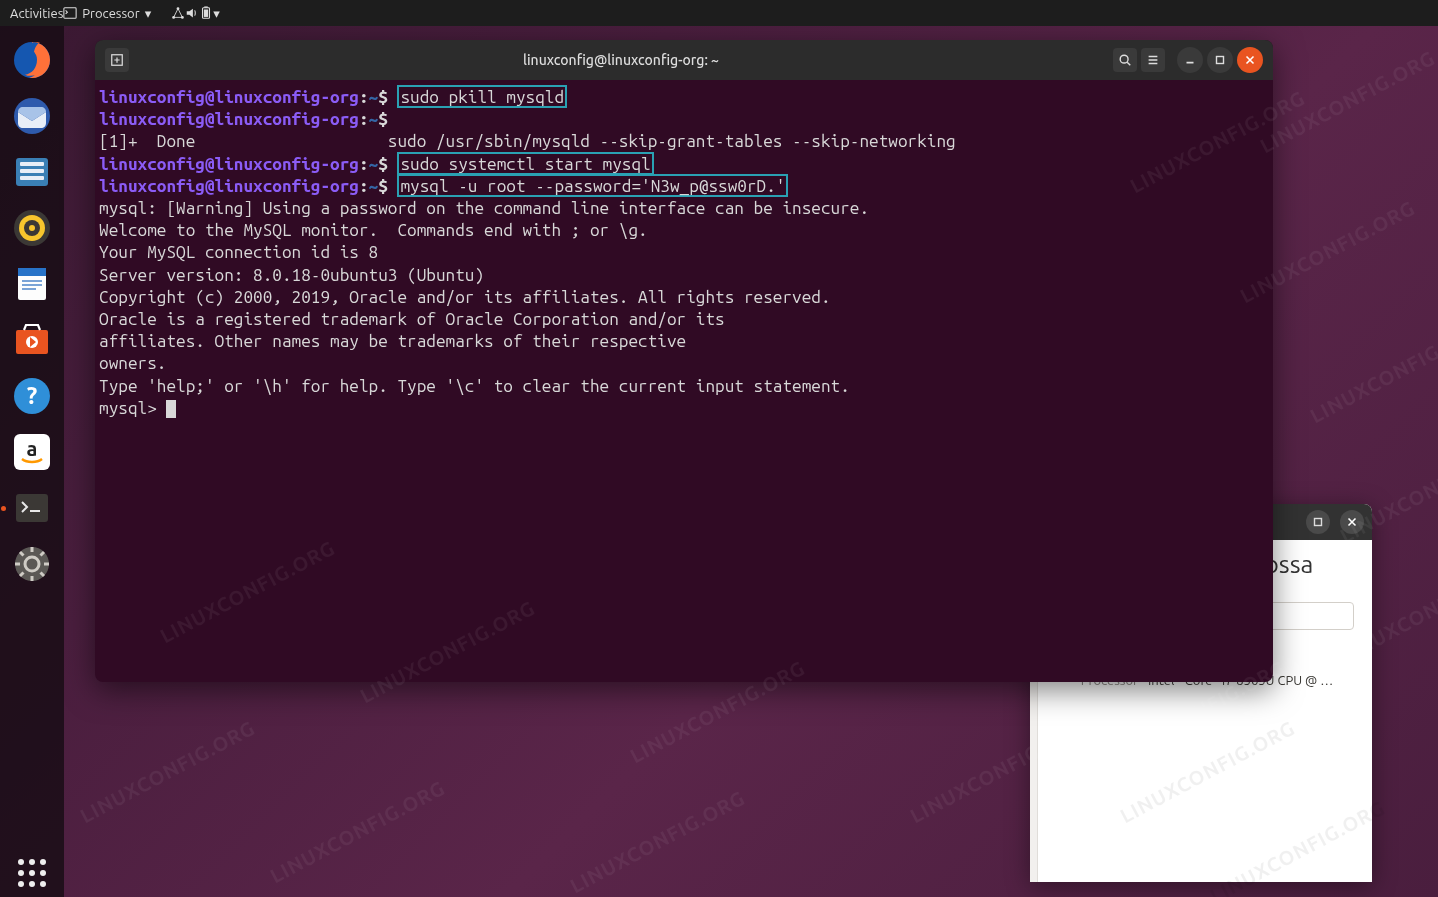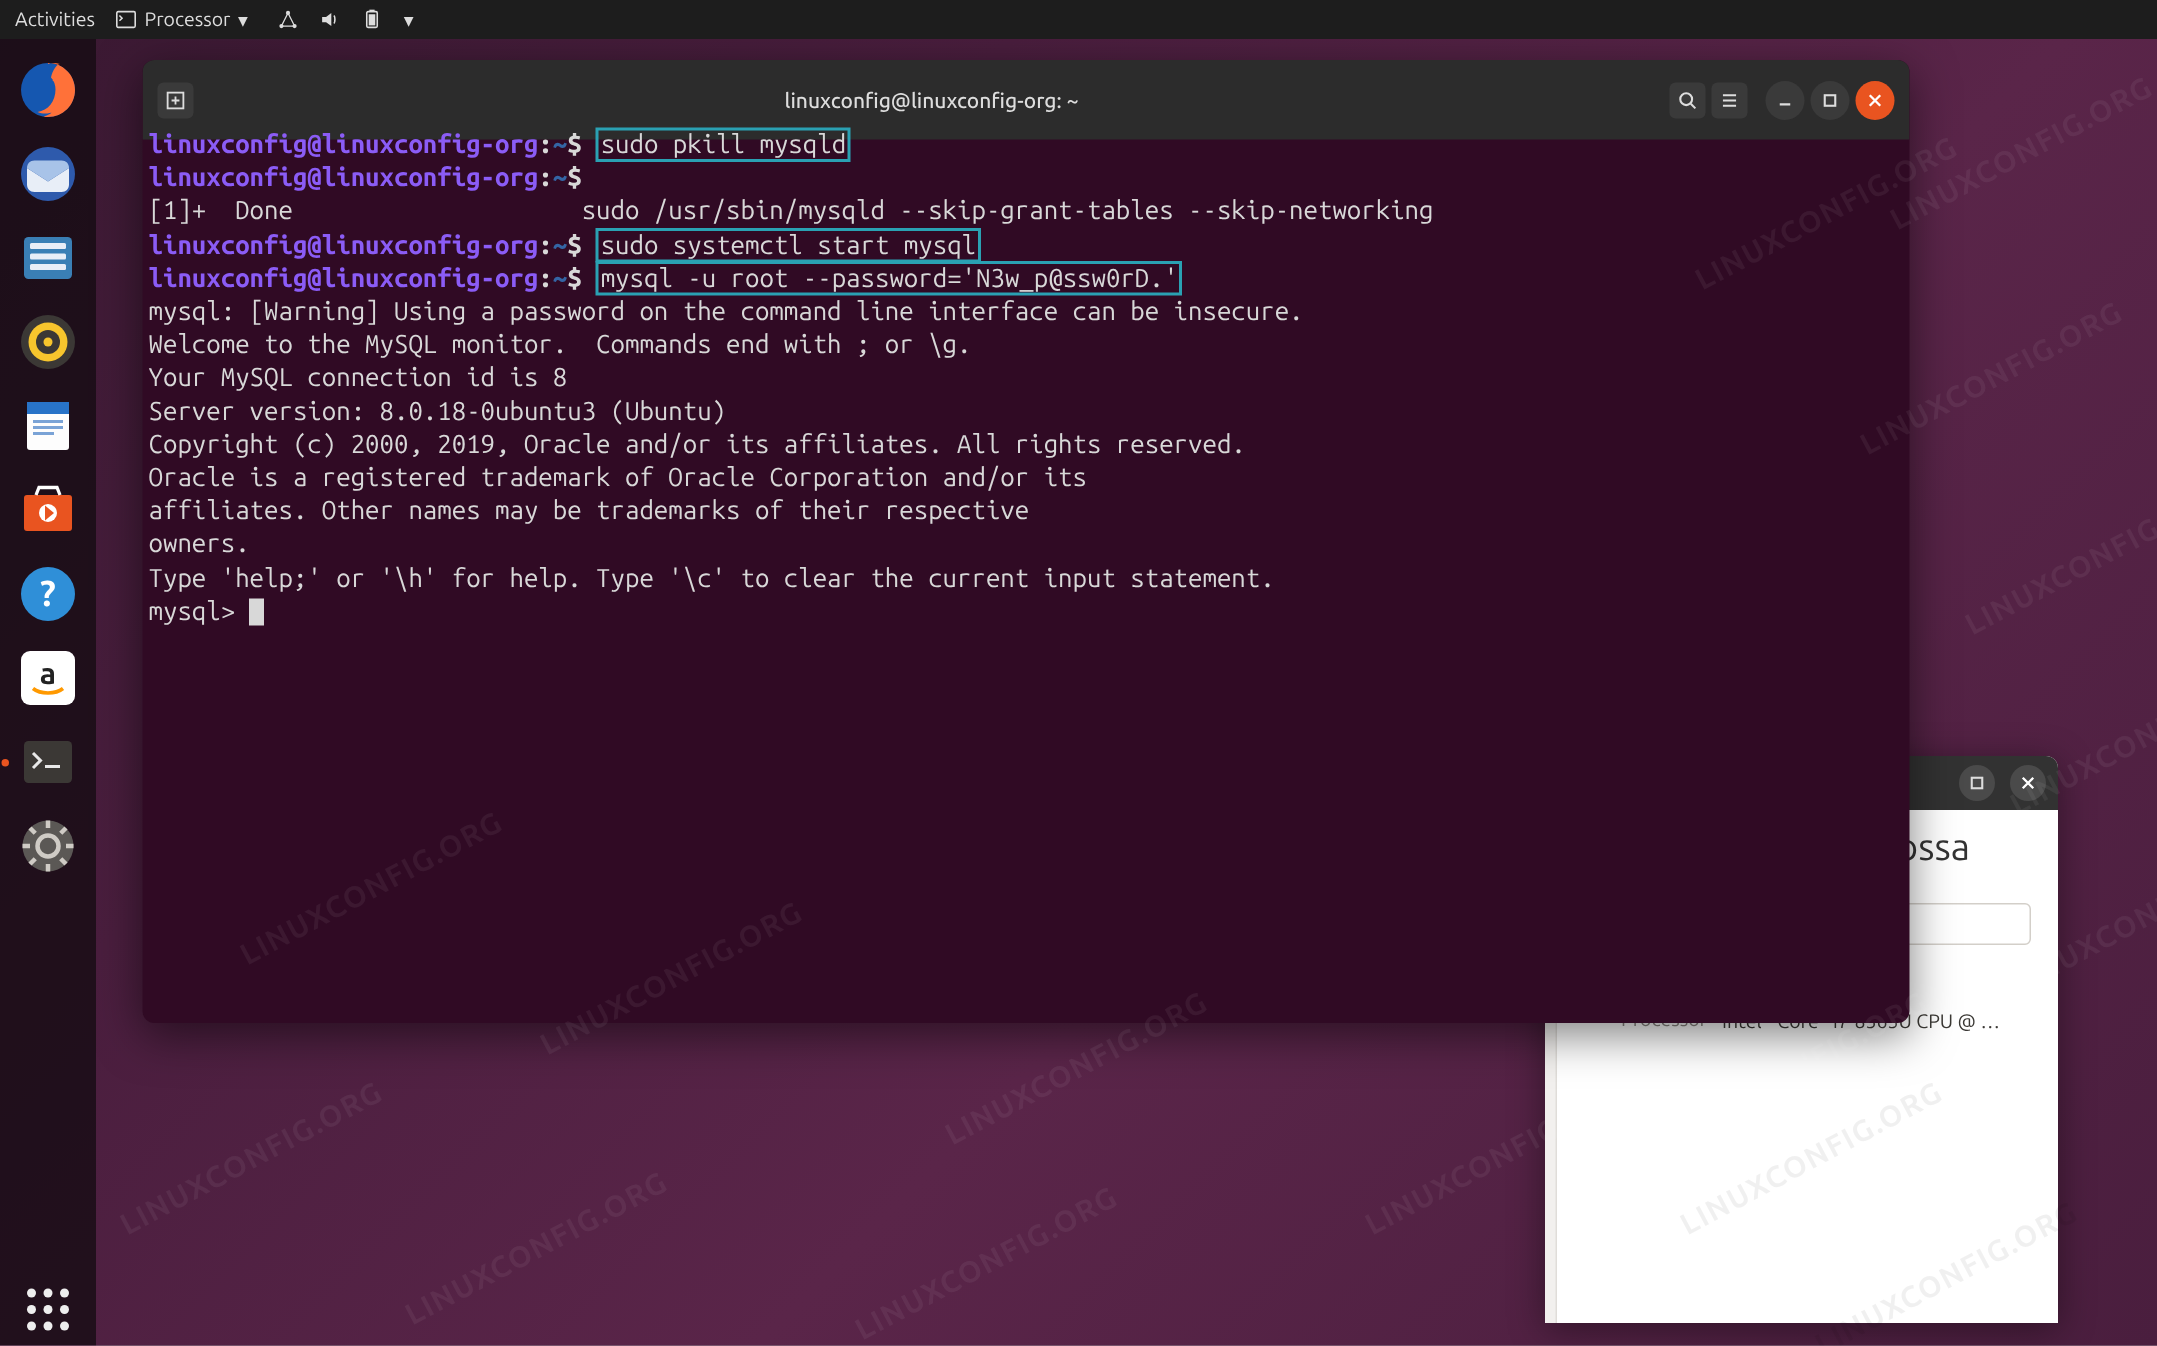--- a/index.html
+++ b/index.html
@@ -10,21 +10,21 @@
   position: relative; overflow: hidden;
   color: #e6e6e6;
 }
 
 
 #top-panel{
   position:absolute; top:0; left:0; right:0; height:26px;
   background:#1d1d1d; display:flex; align-items:center;
   font-size:13px; color:#ddd; z-index:30;
 }
-#top-panel .tp-left, #top-panel .tp-right{display:flex;align-items:center;gap:14px;padding:0 10px;}
+#top-panel .tp-left, #top-panel .tp-right{display:flex;align-items:center;padding:0 10px;}
 #top-panel .tp-center{flex:1;text-align:center;}
 #top-panel .tp-item{display:inline-flex;align-items:center;gap:5px;cursor:pointer;}
 #top-panel svg{fill:#ddd;}
 
 
 #dock{
   position:absolute; left:0; top:26px; bottom:0; width:64px;
   background:rgba(20,12,18,0.78); z-index:25;
   display:flex; flex-direction:column; align-items:center; padding-top:6px;
 }
@@ -42,21 +42,21 @@
 .dock-apps span{width:6px;height:6px;background:#eee;border-radius:50%;}
 
 
 #terminal-window{
   position:absolute; left:95px; top:40px; width:1178px; height:642px;
   background:#300a24; border-radius:8px; overflow:hidden;
   box-shadow:0 8px 30px rgba(0,0,0,.5);
   z-index:20;
 }
 #term-header{
-  height:53px; background:#2c2c2c; display:flex;align-items:center;
+  height:40px; background:#2c2c2c; display:flex;align-items:center;
   padding:0 8px; color:#ddd; font-size:14px;
 }
 #term-header .th-title{flex:1;text-align:center;font-weight:500;}
 .hbtn{
   width:24px;height:24px;margin:0 2px;border-radius:4px;
   background:#3a3a3a;display:flex;align-items:center;justify-content:center;
   cursor:pointer;
 }
 .hbtn svg{width:14px;height:14px;fill:#ddd;stroke:#ddd;}
 .hbtn.win{width:26px;height:26px;border-radius:50%;}

